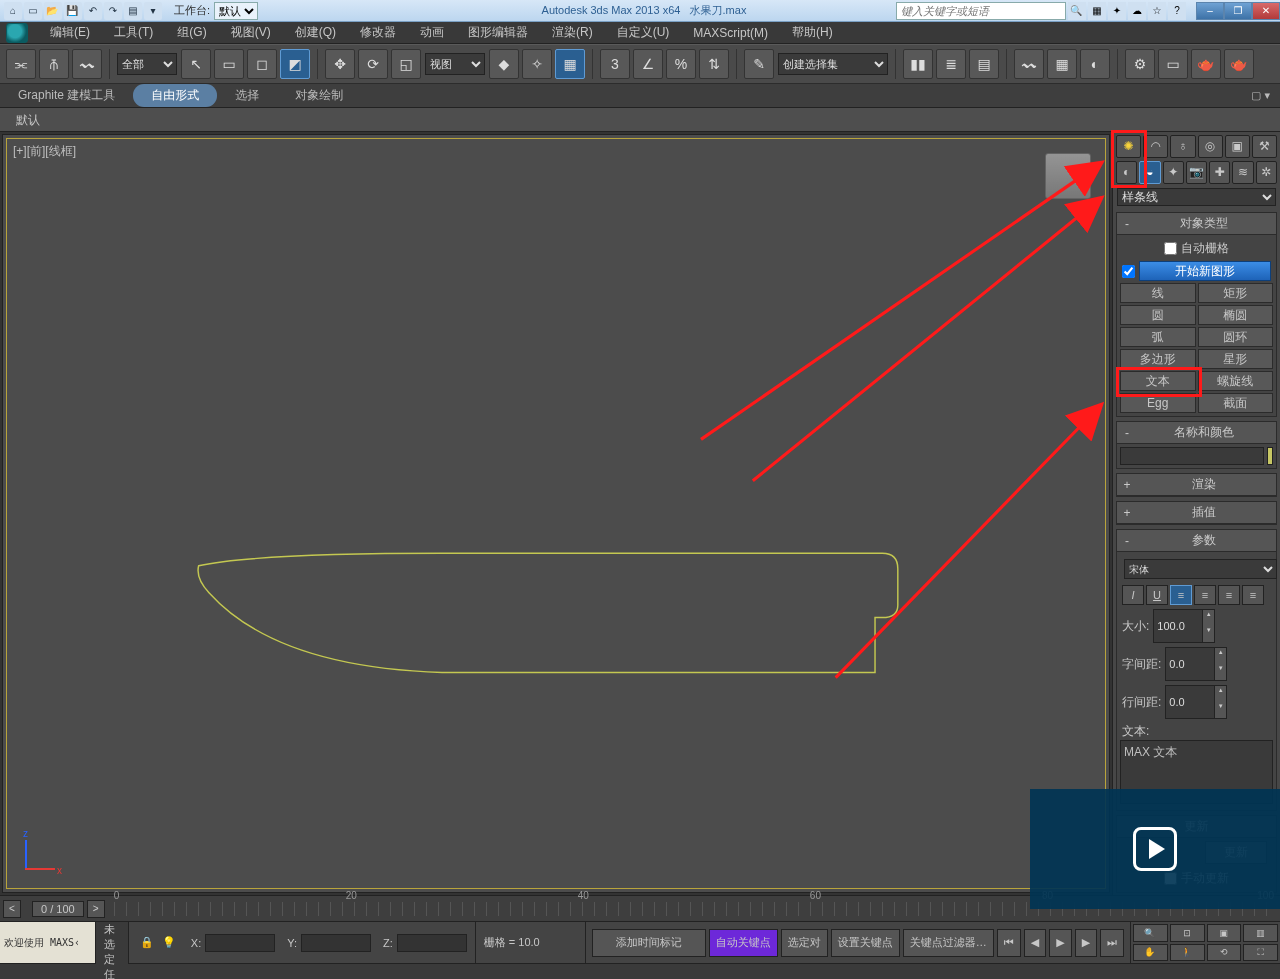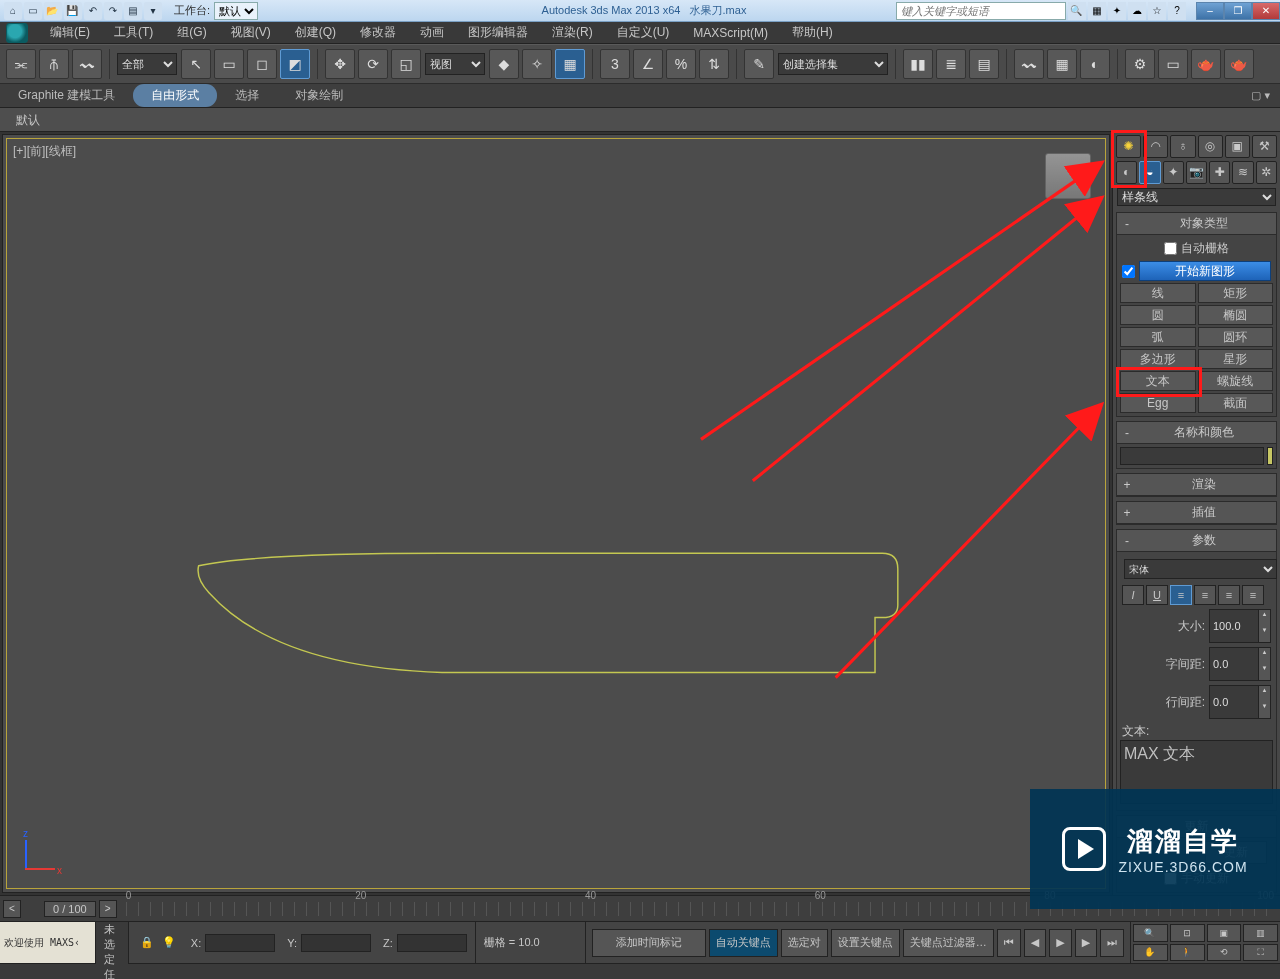--- a/index.html
+++ b/index.html
@@ -75,53 +75,53 @@
   .chkrow{display:flex;align-items:center;gap:4px;padding:2px 2px;}
   .chkrow input{width:13px;height:13px;}
   .btn-blue{background:linear-gradient(#3b8de6,#1e63b8);border:1px solid #0d3f7a;color:#fff;}
   .creategrid{display:grid;grid-template-columns:1fr 1fr;gap:2px;}
   .creategrid button{height:20px;border:1px solid #2b2b2b;background:#585858;color:#c7c7c7;font-size:12px;}
 
   .namecolor{display:flex;gap:3px;align-items:center;padding:2px;}
   .namecolor input{flex:1;height:18px;background:#3a3a3a;border:1px solid #222;color:#ddd;font-size:11px;}
   .swatch{width:18px;height:18px;background:#c7c764;border:1px solid #222;}
 
-  .paramrow{display:flex;align-items:center;gap:4px;padding:2px 2px;justify-content:flex-end;}
+  .paramrow{display:flex;align-items:center;gap:4px;padding:2px 2px;}
   .paramrow label{font-size:12px;color:#c9c9c9;}
   .spinner{display:flex;align-items:center;height:34px;border:1px solid #222;background:#3a3a3a;}
   .spinner input{width:48px;border:none;background:transparent;color:#ddd;font-size:11px;text-align:left;padding-left:3px;}
   .spinner .ud{width:12px;height:100%;display:flex;flex-direction:column;background:#555;border-left:1px solid #222;}
   .spinner .ud div{flex:1;font-size:6px;text-align:center;color:#ccc;line-height:8px;}
   .alignrow{display:flex;gap:2px;padding:2px;}
   .alignrow button{width:22px;height:20px;border:1px solid #222;background:#555;color:#c7c7c7;font-size:11px;font-style:italic;}
   .alignrow button.sel{background:#2a5f91;border-color:#5f9bd4;}
-  textarea.txt{width:100%;height:64px;background:#3a3a3a;border:1px solid #222;color:#bfbfbf;font-size:16px;resize:none;padding:3px;}
+  textarea.txt{width:100%;height:64px;background:#3a3a3a;border:1px solid #222;color:#bfbfbf;font-size:12px;resize:none;padding:3px;}
   .upd{padding:4px;}
   .upd button{display:block;margin-left:auto;margin-right:6px;padding:2px 18px;background:#585858;border:1px solid #2b2b2b;color:#c7c7c7;font-size:12px;}
 
   
   .timeslider{height:26px;background:#3e3e3e;border-top:1px solid #222;display:flex;align-items:center;font-size:11px;color:#c7c7c7;position:relative;}
   .timeslider .tsbtn{width:18px;height:18px;border:1px solid #222;background:#555;margin:0 3px;font-size:10px;color:#ccc;}
-  .timeslider .frame{background:#555;border:1px solid #222;padding:1px 8px;margin-left:20px;}
+  .timeslider .frame{background:#555;border:1px solid #222;padding:1px 8px;margin-left:8px;}
   .timeslider .ruler{flex:1;height:14px;margin:0 6px;background:repeating-linear-gradient(90deg,#555 0,#555 1px,#3e3e3e 1px,#3e3e3e 12px);position:relative;}
   .timeslider .ruler .lab{position:absolute;top:-12px;font-size:10px;color:#999;}
 
   
   .status{height:42px;background:#444;border-top:1px solid #222;display:flex;align-items:stretch;font-size:11px;color:#c7c7c7;}
   .status .script{width:96px;border-right:1px solid #222;padding:2px 4px;display:flex;flex-direction:column;justify-content:center;background:#e4e1d4;color:#333;font-family:monospace;font-size:10px;}
   .status .prompt{flex:1;display:flex;flex-direction:column;border-right:1px solid #222;}
   .status .prompt div{flex:1;display:flex;align-items:center;padding:0 8px;background:#3a3a3a;border-bottom:1px solid #222;}
   .status .coords{display:flex;align-items:center;gap:2px;padding:0 8px;border-right:1px solid #222;}
   .status .coords .lock{width:20px;text-align:center;color:#e0c040;}
   .status .coords .lbl{padding:0 2px 0 10px;}
   .status .coords input{width:70px;height:18px;background:#333;border:1px solid #222;color:#ccc;font-size:11px;}
   .status .gridlab{width:110px;display:flex;align-items:center;padding:0 8px;border-right:1px solid #222;}
   .status .anim{display:flex;align-items:center;gap:3px;padding:0 6px;}
   .status .anim button{height:28px;border:1px solid #222;background:#555;color:#c7c7c7;font-size:11px;padding:0 6px;}
-  .status .anim .ak{background:#0c4a6e;}
+  .status .anim .ak{background:#6d28d9;}
   .status .navcube{width:150px;border-left:1px solid #222;display:grid;grid-template-columns:repeat(4,1fr);grid-auto-rows:1fr;gap:2px;padding:2px;}
   .status .navcube button{border:1px solid #222;background:#555;color:#c7c7c7;font-size:9px;}
 
   
   .bottomstrip{height:16px;background:#3a3a3a;border-top:1px solid #222;display:flex;align-items:center;font-size:11px;color:#c7c7c7;padding:0 6px;gap:18px;}
 
   
   .watermark{position:fixed;right:0;bottom:70px;width:250px;height:120px;background:rgba(0,52,84,.92);display:flex;align-items:center;justify-content:center;gap:12px;color:#fff;}
   .watermark .play{width:44px;height:44px;border:3px solid #fff;border-radius:8px;display:flex;align-items:center;justify-content:center;}
   .watermark .play::after{content:"";border-left:16px solid #fff;border-top:10px solid transparent;border-bottom:10px solid transparent;margin-left:4px;}
@@ -488,17 +488,13 @@
     <button>🚶</button>
     <button>⟲</button>
     <button>⛶</button>
   </div>
 </div>
 
 <div class="bottomstrip"></div>
 
 <div class="watermark">
   <div class="play"></div>
-  <div class="txtbox">
-    <div class="t1">溜溜自学</div>
-    <div class="t2">ZIXUE.3D66.COM</div>
-  </div>
 </div>
 
 </body></html>

